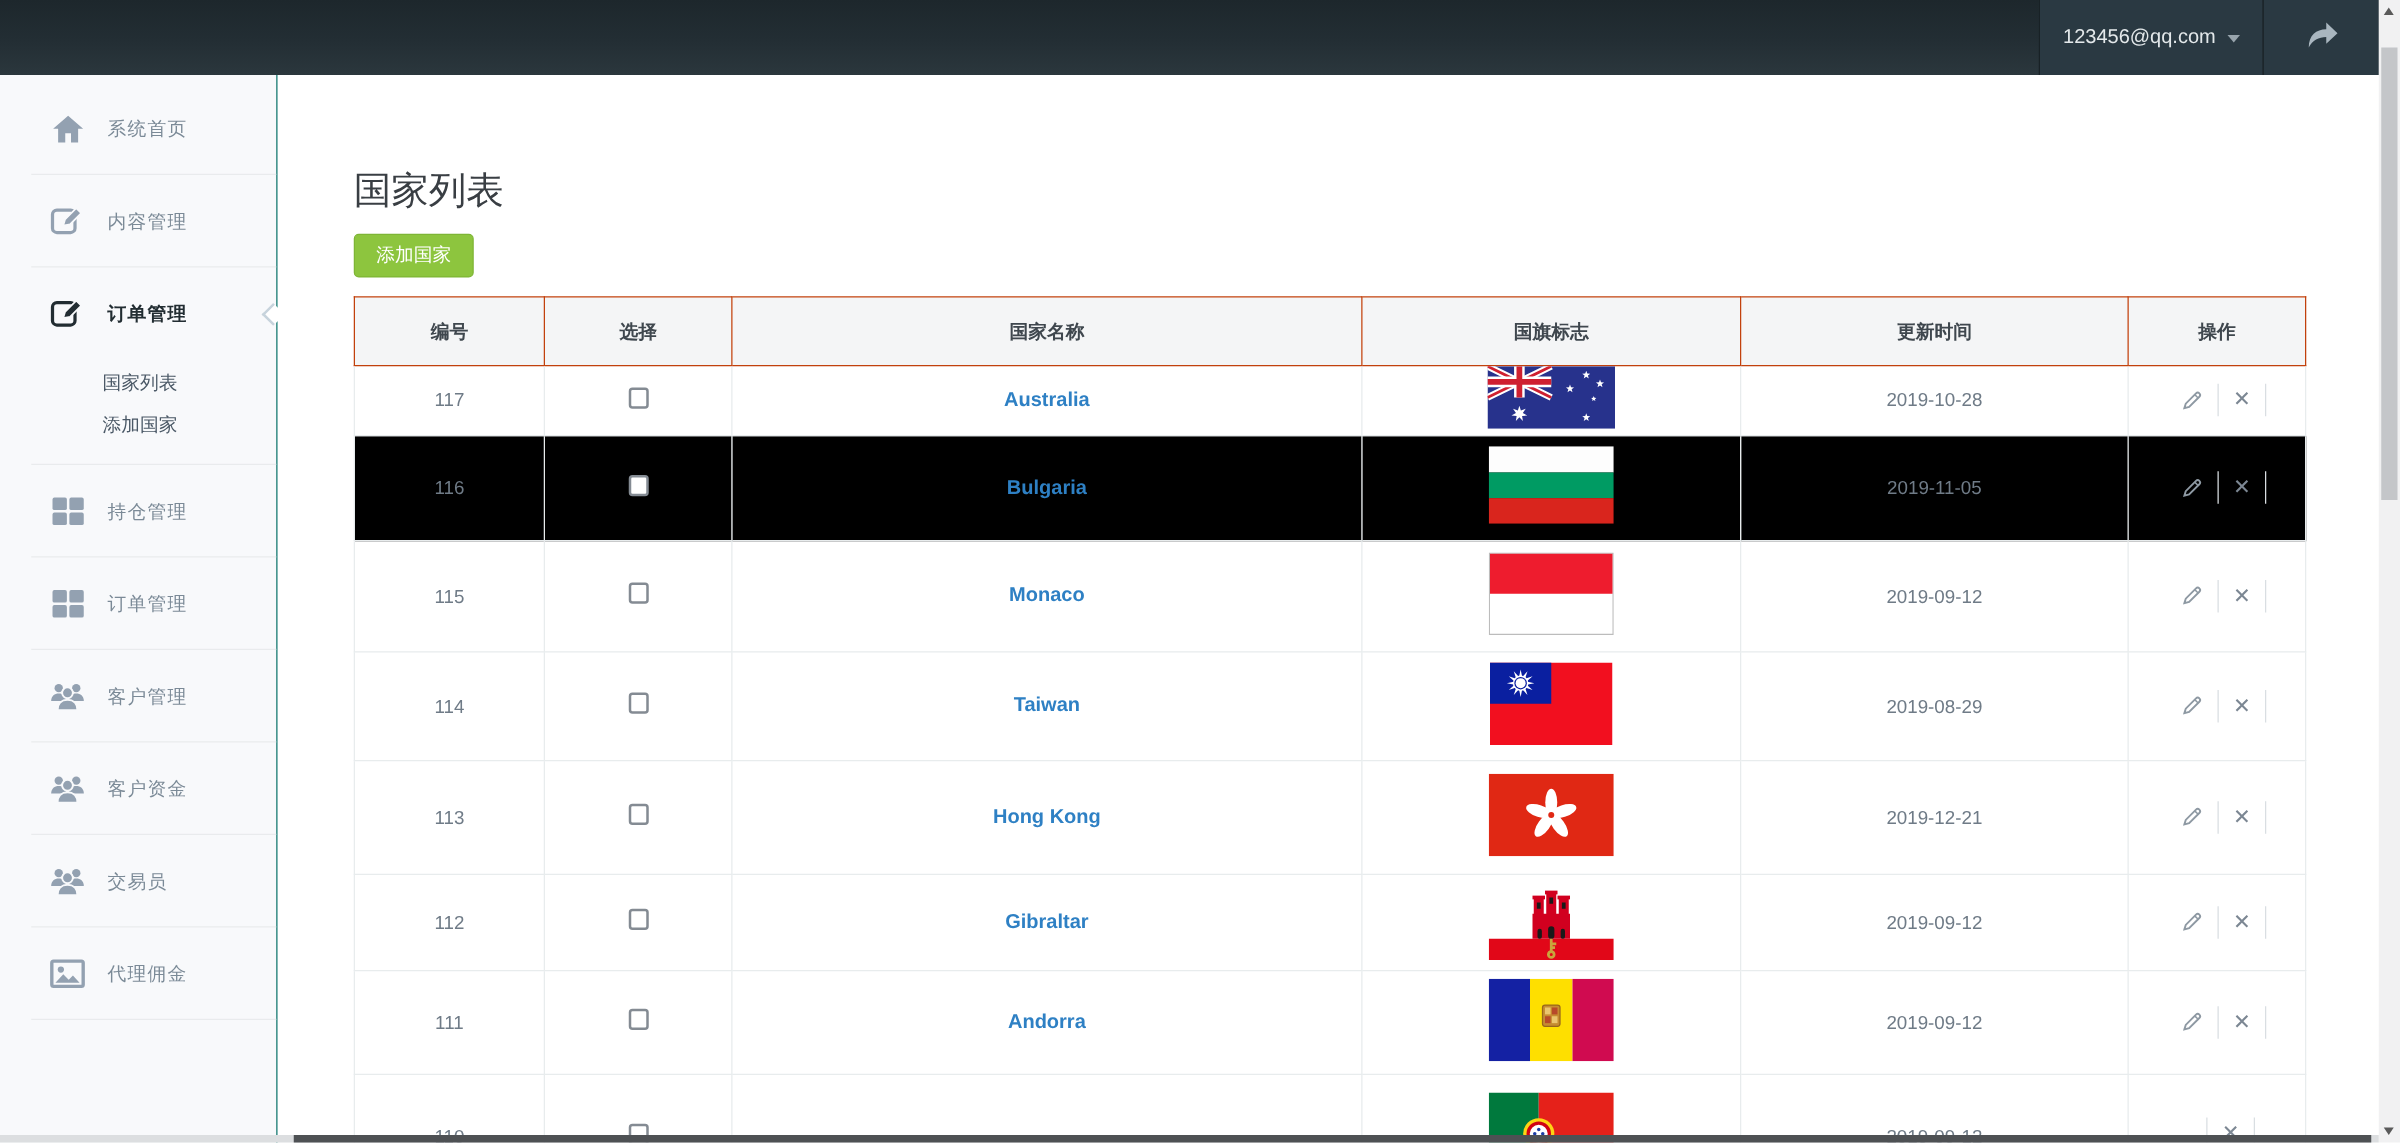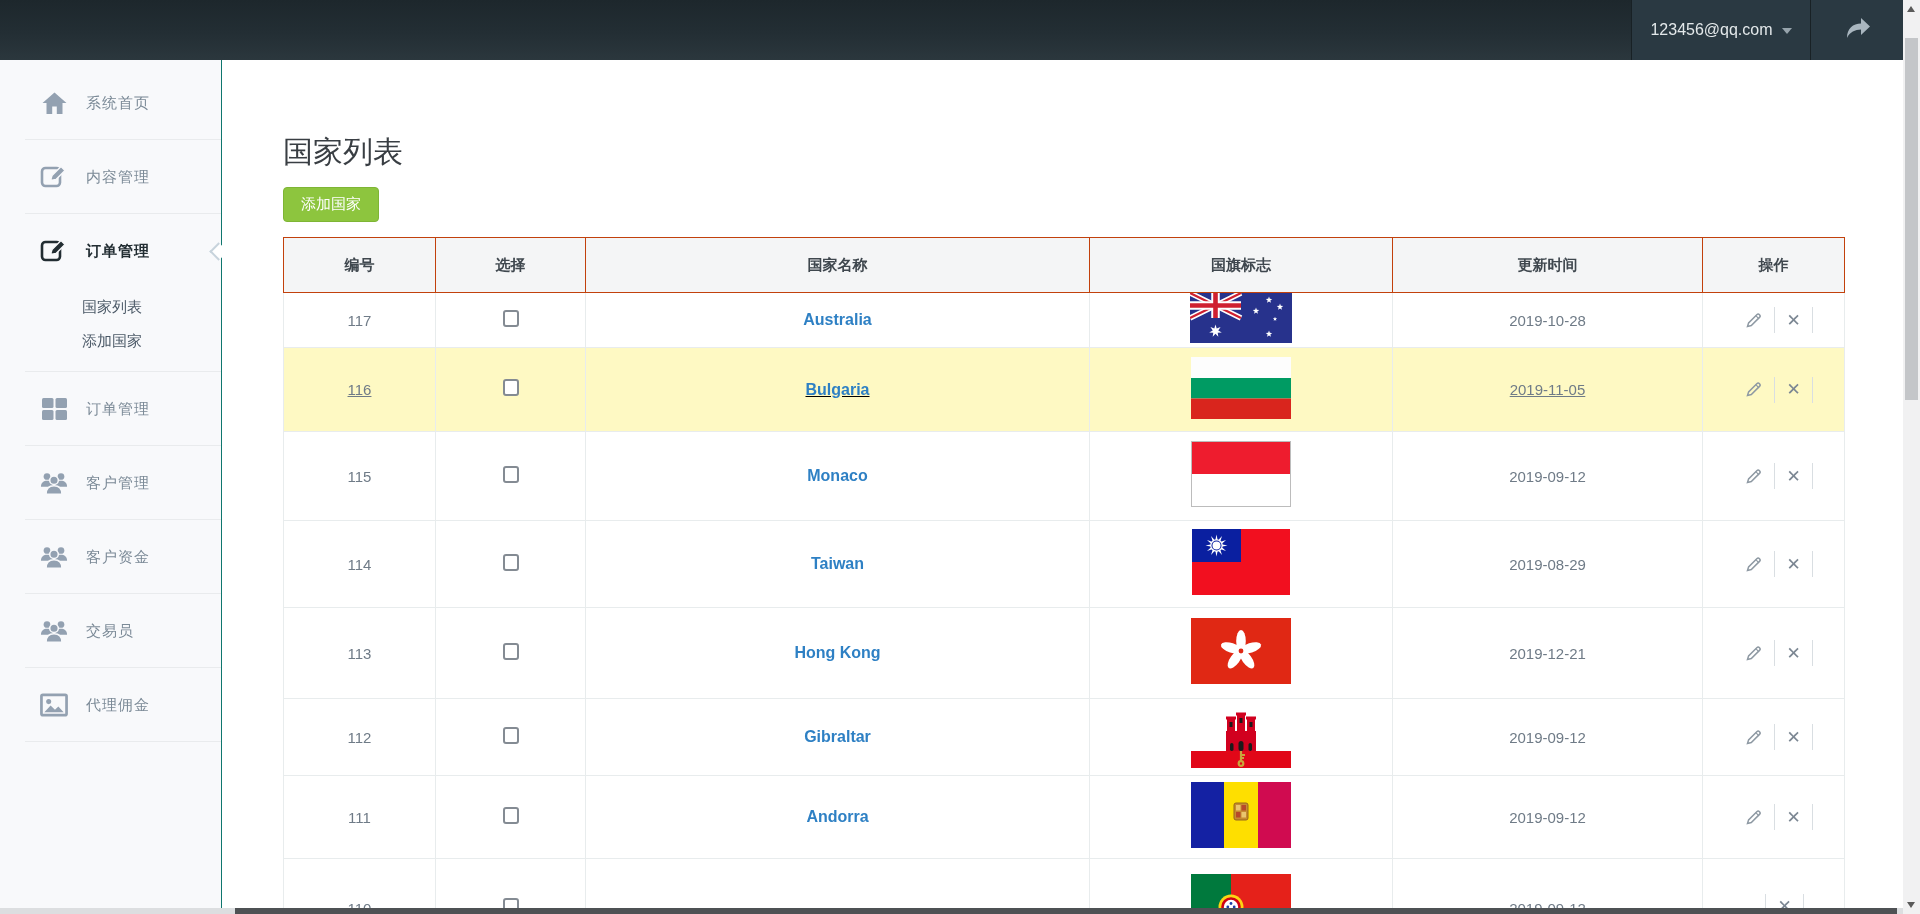--- a/index.html
+++ b/index.html
@@ -45,21 +45,21 @@
   .page-title { margin:72px 0 0 60px; font-size:30px; font-weight:500; color:#393e43; }
   .add-btn { display:inline-block; margin:14px 0 0 60px; background:#8dc53e;
              border:1px solid #7eb535; border-radius:4px; color:#fff; font-size:15px;
              padding:7px 17px; cursor:pointer; }
 
   table.country { margin:15px 0 0 60px; width:1561px; border-collapse:collapse;
                   table-layout:fixed; }
   .country th { height:55px; background:#f4f5f6; border:1px solid #c2410c;
                 font-size:15px; font-weight:600; color:#3f474e; text-align:center; }
   .country td { border:1px solid #e8eced; text-align:center; vertical-align:middle; }
-  .country tr.hl td { background:#fef9c3;text-decoration:underline; }
+  .country tr.hl td { background:#000000; }
   .cell-id, .cell-date { color:#6f7b87; font-size:15px; }
   .country-link { color:#2e80c4; font-weight:bold; font-size:16px; text-decoration:none;
                   cursor:pointer; }
   .chk { display:inline-block; width:16px; height:17px; border:2px solid #848b93;
          border-radius:3px; background:#fff; cursor:pointer; }
   .flag { display:inline-block; line-height:0; }
   .acts { display:inline-flex; align-items:center; }
   .act-btn { padding:0 11px; height:26px; display:flex; align-items:center;
              border-right:1px solid #d9dee2; cursor:pointer; }
   .xmark { font-size:17px; font-weight:bold; color:#7c8793; }
@@ -115,20 +115,31 @@
           <rect x="2" y="5" width="18" height="18" rx="3.5" fill="none" stroke="#222d32" stroke-width="2.6"></rect>
           <path d="M10.5 17.5 L12 12.5 L21 3.5 L25 7.5 L16 16.5 Z" fill="#222d32" stroke="#f8f9fb" stroke-width="1.4"></path>
         </svg>
       </span>
       <span class="side-label">订单管理</span>
       <span class="chev"></span>
     </div>
     <div class="submenu">
       <div class="sub-item">国家列表</div>
       <div class="sub-item">添加国家</div>
+    </div>
+    <div class="side-item">
+      <span class="side-icon">
+        <svg width="27" height="24" viewBox="0 0 27 24">
+          <rect x="1" y="1" width="11.5" height="10" rx="1.5" fill="#93a1b1"></rect>
+          <rect x="14.5" y="1" width="11.5" height="10" rx="1.5" fill="#93a1b1"></rect>
+          <rect x="1" y="13" width="11.5" height="10" rx="1.5" fill="#93a1b1"></rect>
+          <rect x="14.5" y="13" width="11.5" height="10" rx="1.5" fill="#93a1b1"></rect>
+        </svg>
+      </span>
+      <span class="side-label">持仓管理</span>
     </div>
     <div class="side-item">
       <span class="side-icon">
         <svg width="27" height="24" viewBox="0 0 27 24">
           <rect x="1" y="1" width="11.5" height="10" rx="1.5" fill="#93a1b1"></rect>
           <rect x="14.5" y="1" width="11.5" height="10" rx="1.5" fill="#93a1b1"></rect>
           <rect x="1" y="13" width="11.5" height="10" rx="1.5" fill="#93a1b1"></rect>
           <rect x="14.5" y="13" width="11.5" height="10" rx="1.5" fill="#93a1b1"></rect>
         </svg>
       </span>

